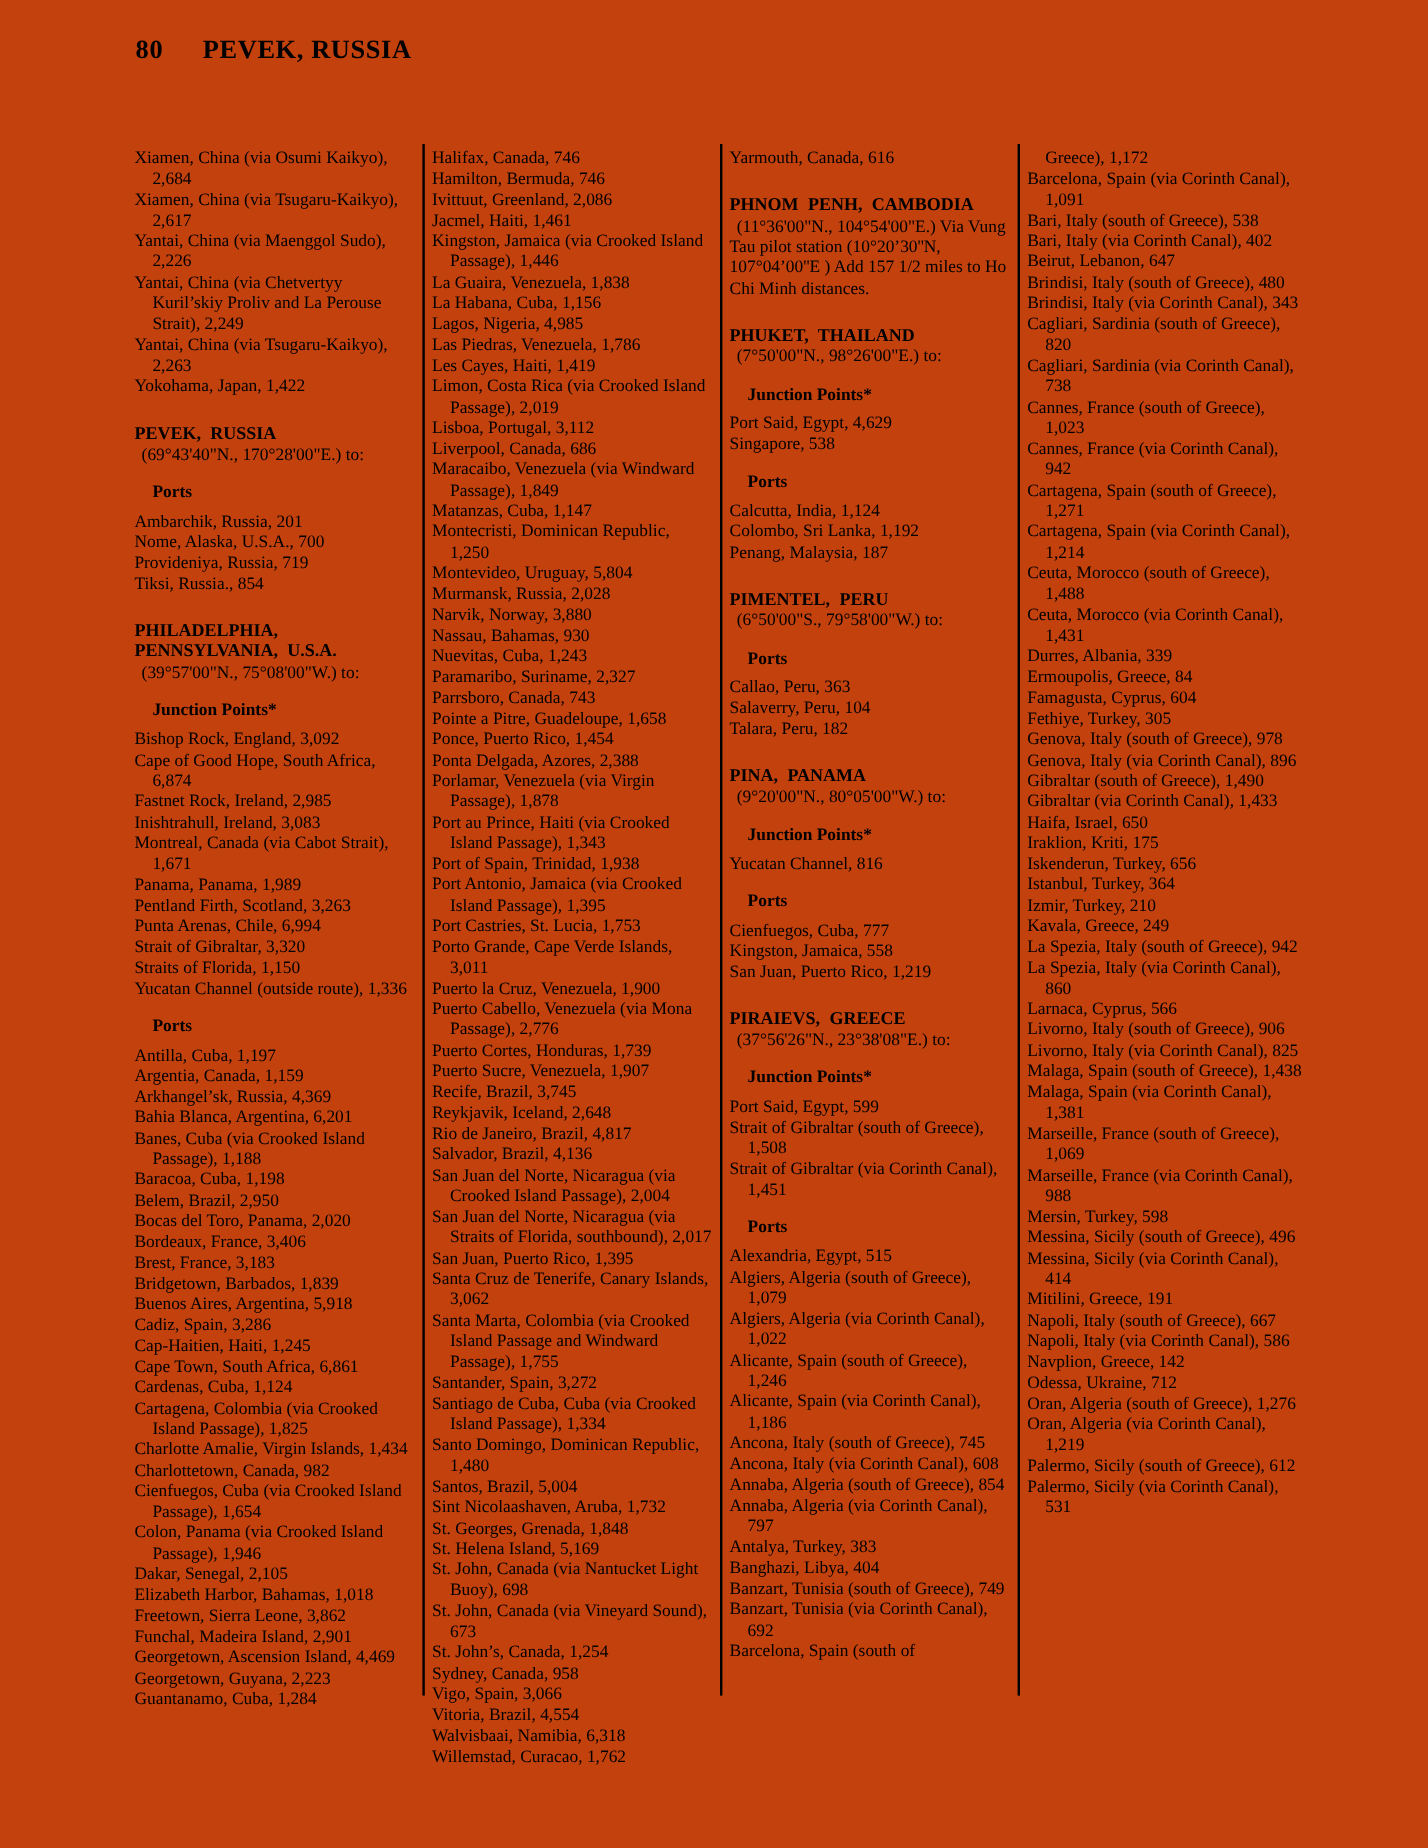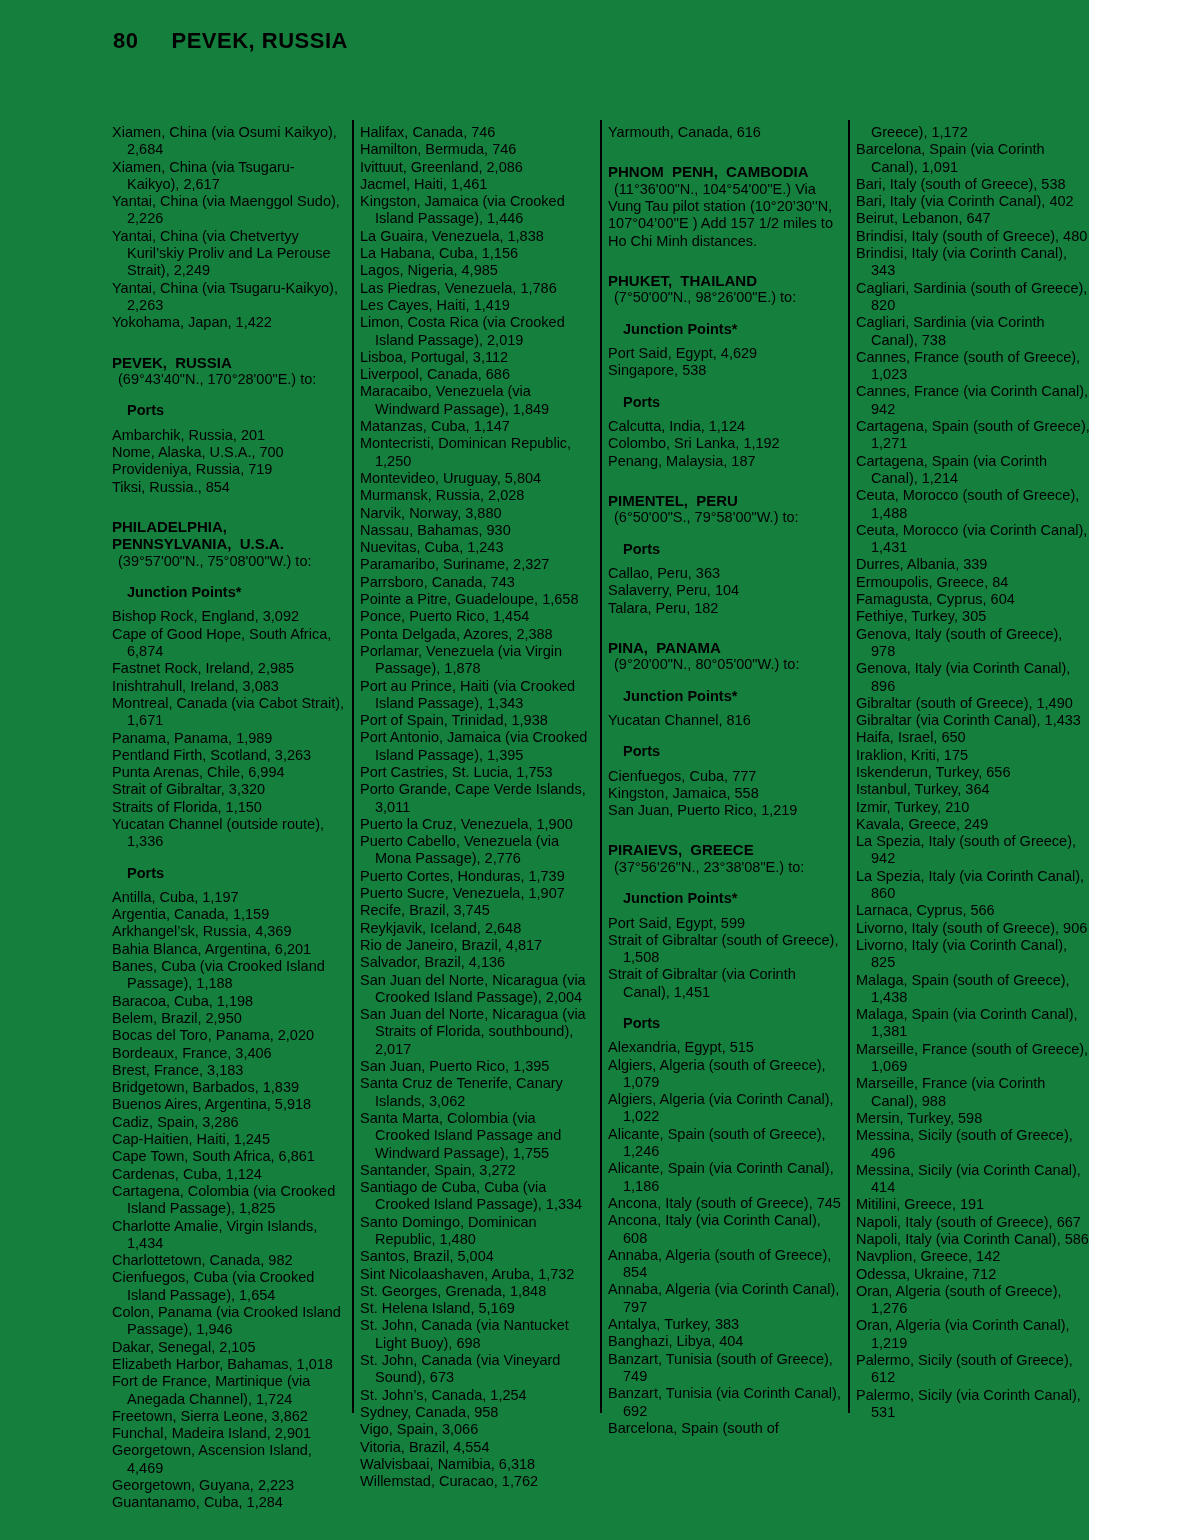--- a/index.html
+++ b/index.html
@@ -2,24 +2,24 @@
 <html><head>
 <meta charset="utf-8">
 <style>
   html, body {
     margin: 0;
     padding: 0;
     background: #ffffff;
   }
   .page {
     position: relative;
-    width: 1089px;
+    width: 1190px;
     height: 1540px;
-    background: #15803d;
-    font-family: Liberation Sans, sans-serif;
+    background: #c2410c;
+    font-family: Liberation Serif, serif;
     color: #000000;
     overflow: hidden;
   }
   .header {
     position: absolute;
     left: 113px;
     top: 28px;
     font-size: 22px;
     font-weight: bold;
     letter-spacing: 0.5px;
@@ -137,21 +137,20 @@
         <div class="block block-entry">Cap-Haitien, Haiti, 1,245</div>
         <div class="block block-entry">Cape Town, South Africa, 6,861</div>
         <div class="block block-entry">Cardenas, Cuba, 1,124</div>
         <div class="block block-entry">Cartagena, Colombia (via Crooked Island Passage), 1,825</div>
         <div class="block block-entry">Charlotte Amalie, Virgin Islands, 1,434</div>
         <div class="block block-entry">Charlottetown, Canada, 982</div>
         <div class="block block-entry">Cienfuegos, Cuba (via Crooked Island Passage), 1,654</div>
         <div class="block block-entry">Colon, Panama (via Crooked Island Passage), 1,946</div>
         <div class="block block-entry">Dakar, Senegal, 2,105</div>
         <div class="block block-entry">Elizabeth Harbor, Bahamas, 1,018</div>
-        <div class="block block-entry">Fort de France, Martinique (via Anegada Channel), 1,724</div>
         <div class="block block-entry">Freetown, Sierra Leone, 3,862</div>
         <div class="block block-entry">Funchal, Madeira Island, 2,901</div>
         <div class="block block-entry">Georgetown, Ascension Island, 4,469</div>
         <div class="block block-entry">Georgetown, Guyana, 2,223</div>
         <div class="block block-entry">Guantanamo, Cuba, 1,284</div>
       </div>
     <div class="vrule"></div>
     <div class="col">
         <div class="block block-entry">Halifax, Canada, 746</div>
         <div class="block block-entry">Hamilton, Bermuda, 746</div>

